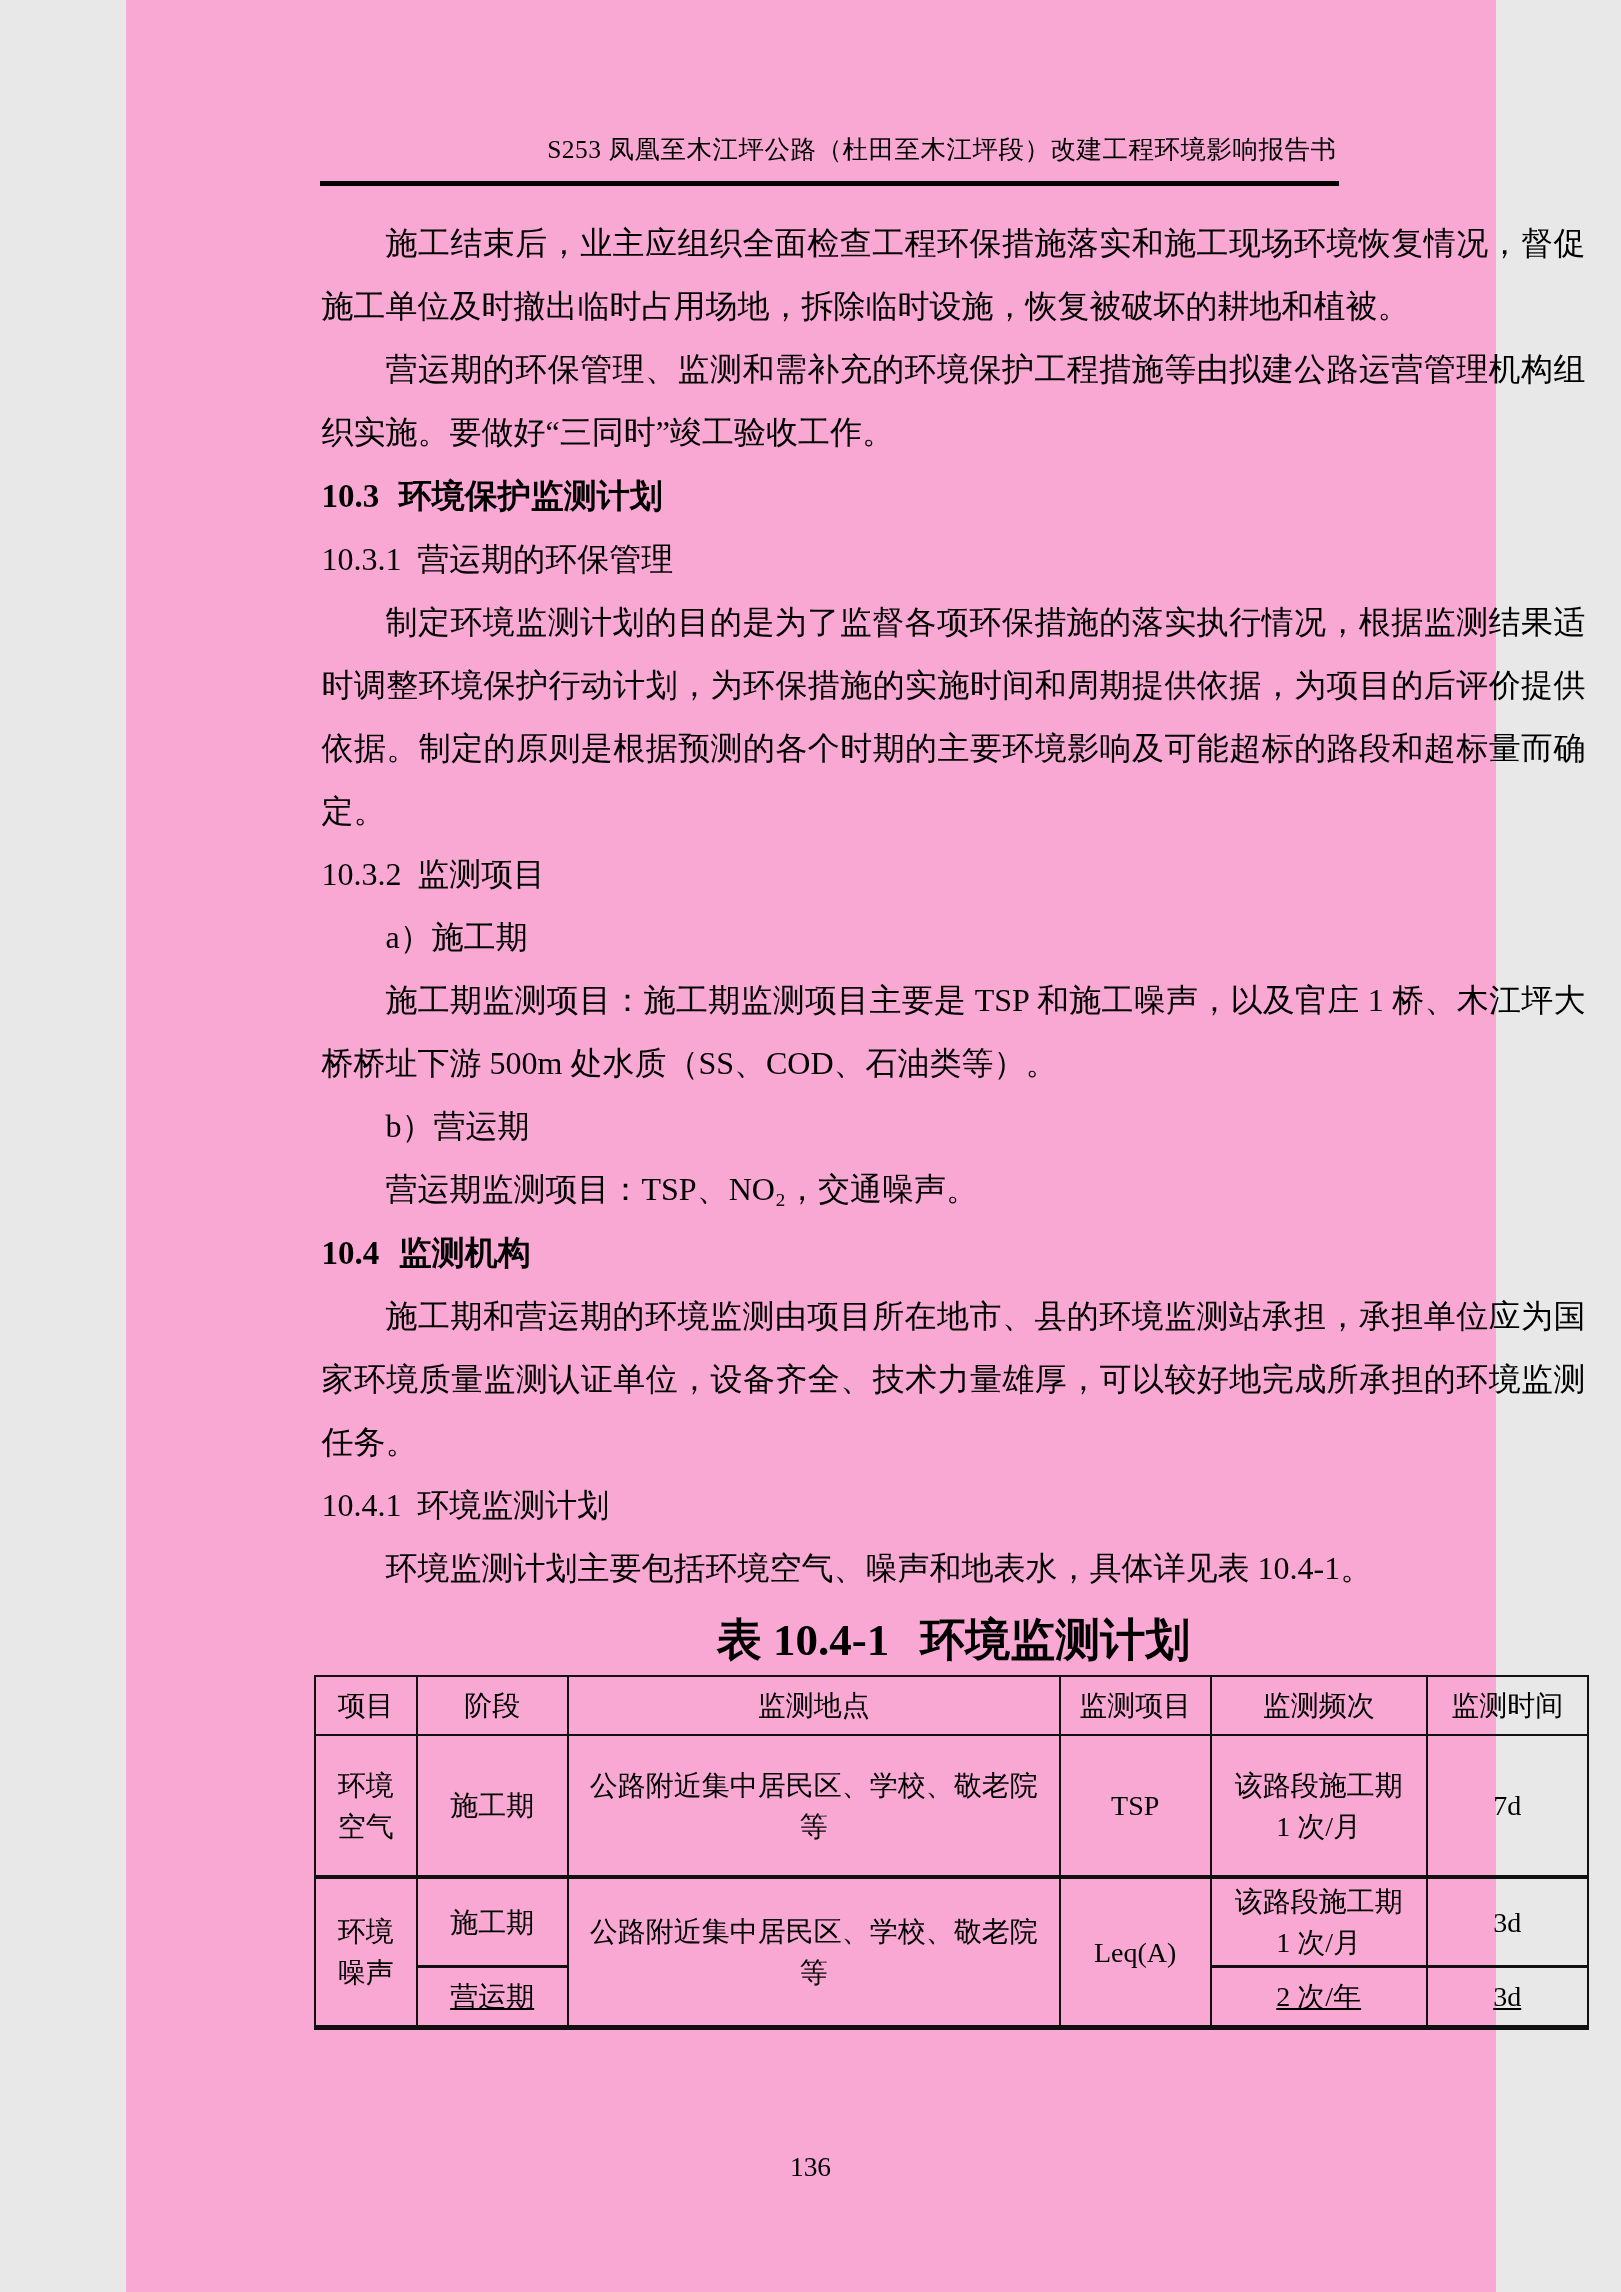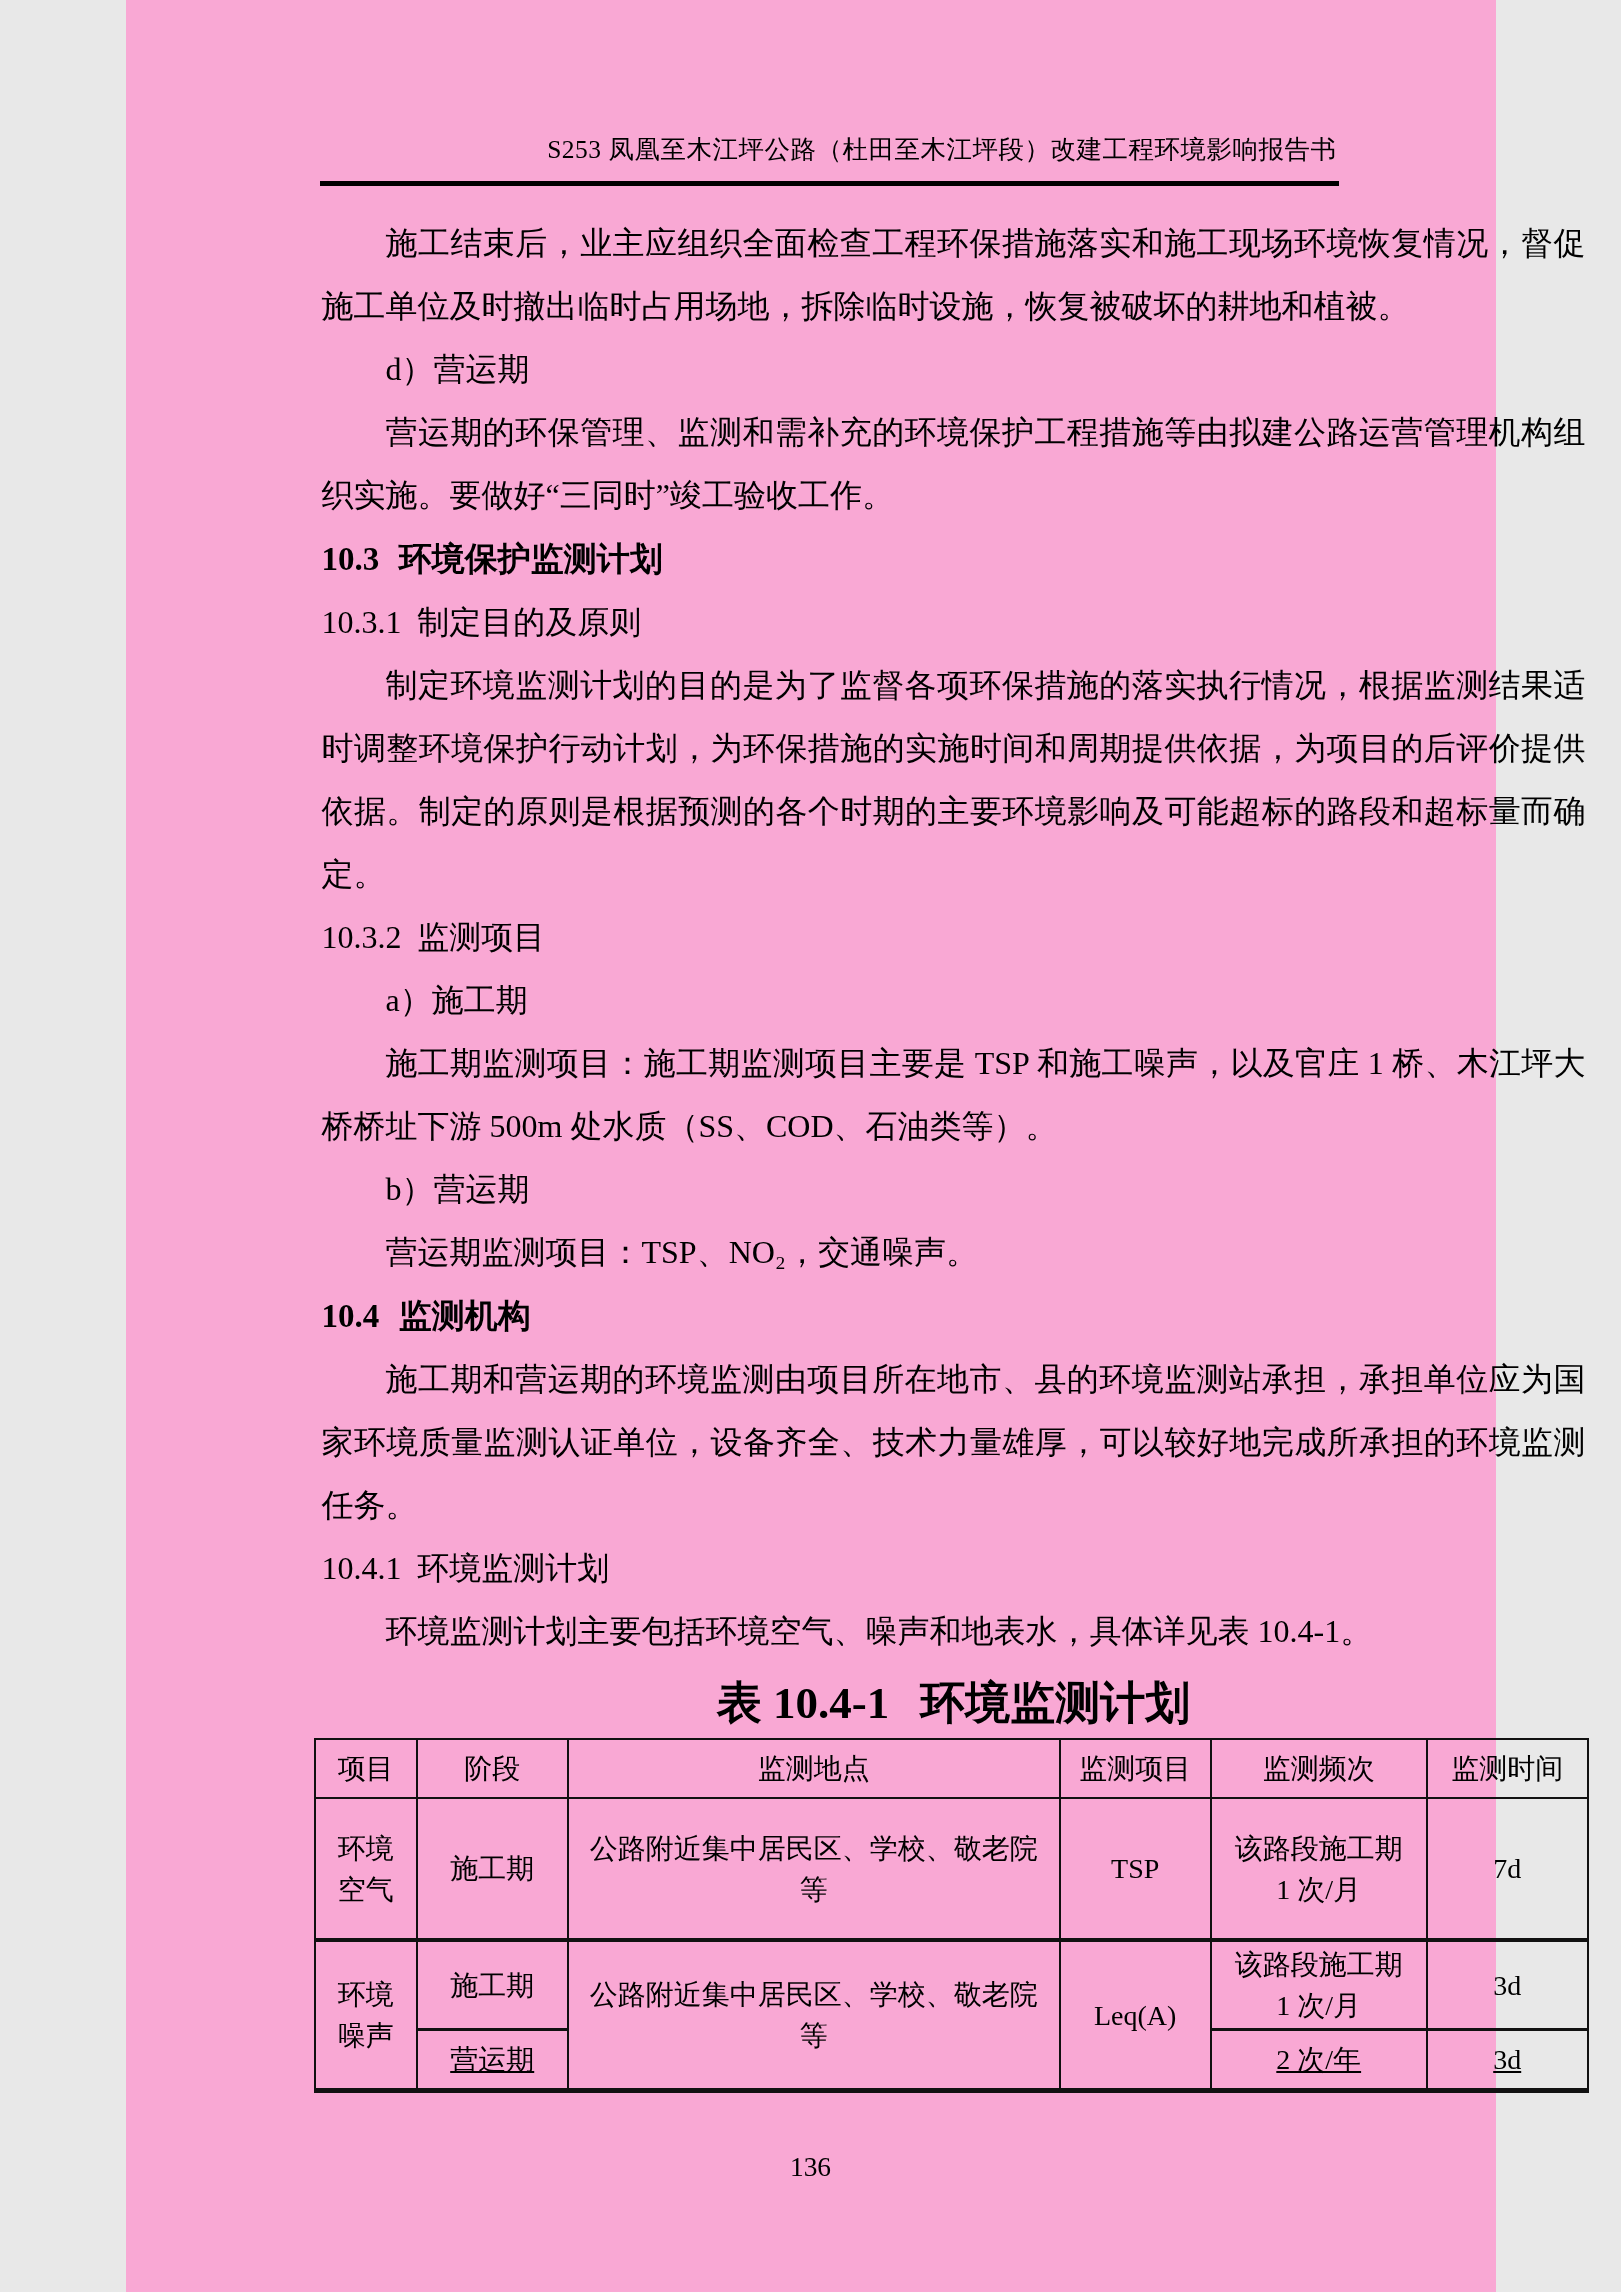--- a/index.html
+++ b/index.html
@@ -76,27 +76,26 @@
 
 <div class="page">
 
   <div class="header-title">S253 凤凰至木江坪公路（杜田至木江坪段）改建工程环境影响报告书</div>
   <div class="header-rule"></div>
 
   <div class="content">
 
     <p class="para">施工结束后，业主应组织全面检查工程环保措施落实和施工现场环境恢复情况，督促施工单位及时撤出临时占用场地，拆除临时设施，恢复被破坏的耕地和植被。</p>
 
-    <p class="subitem">d）营运期</p>
 
     <p class="para">营运期的环保管理、监测和需补充的环境保护工程措施等由拟建公路运营管理机构组织实施。要做好“三同时”竣工验收工作。</p>
 
     <h2 class="sec"><span class="num">10.3</span><span class="ttl">环境保护监测计划</span></h2>
 
-    <h3 class="subsec"><span class="num">10.3.1</span><span class="ttl">制定目的及原则</span></h3>
+    <h3 class="subsec"><span class="num">10.3.1</span><span class="ttl">营运期的环保管理</span></h3>
 
     <p class="para">制定环境监测计划的目的是为了监督各项环保措施的落实执行情况，根据监测结果适时调整环境保护行动计划，为环保措施的实施时间和周期提供依据，为项目的后评价提供依据。制定的原则是根据预测的各个时期的主要环境影响及可能超标的路段和超标量而确定。</p>
 
     <h3 class="subsec"><span class="num">10.3.2</span><span class="ttl">监测项目</span></h3>
 
     <p class="subitem">a）施工期</p>
 
     <p class="para">施工期监测项目：施工期监测项目主要是 TSP 和施工噪声，以及官庄 1 桥、木江坪大桥桥址下游 500m 处水质（SS、COD、石油类等）。</p>
 
     <p class="subitem">b）营运期</p>

